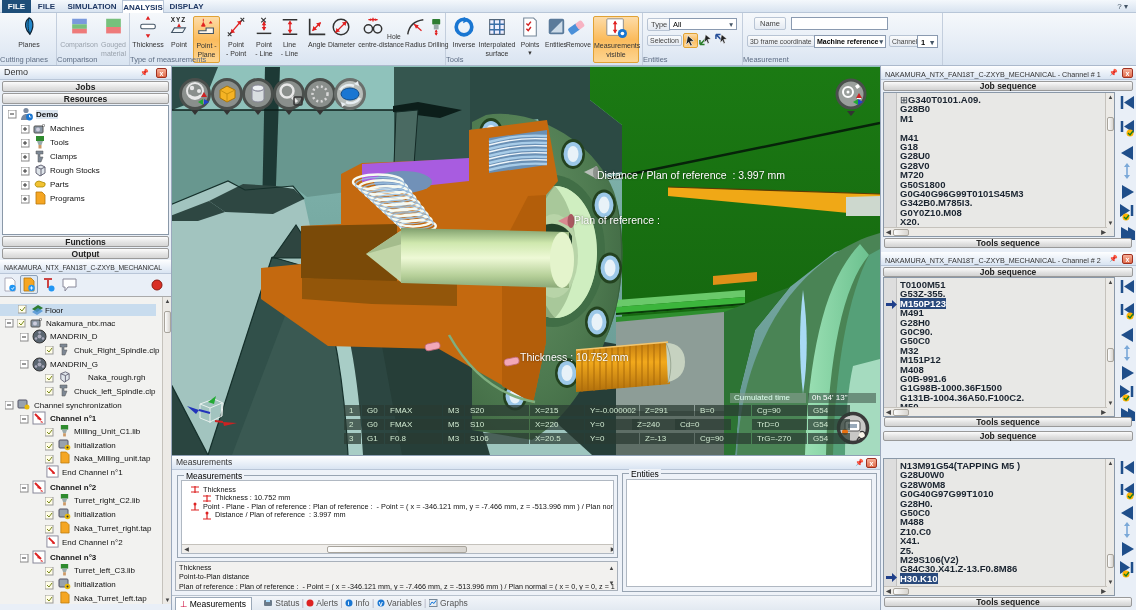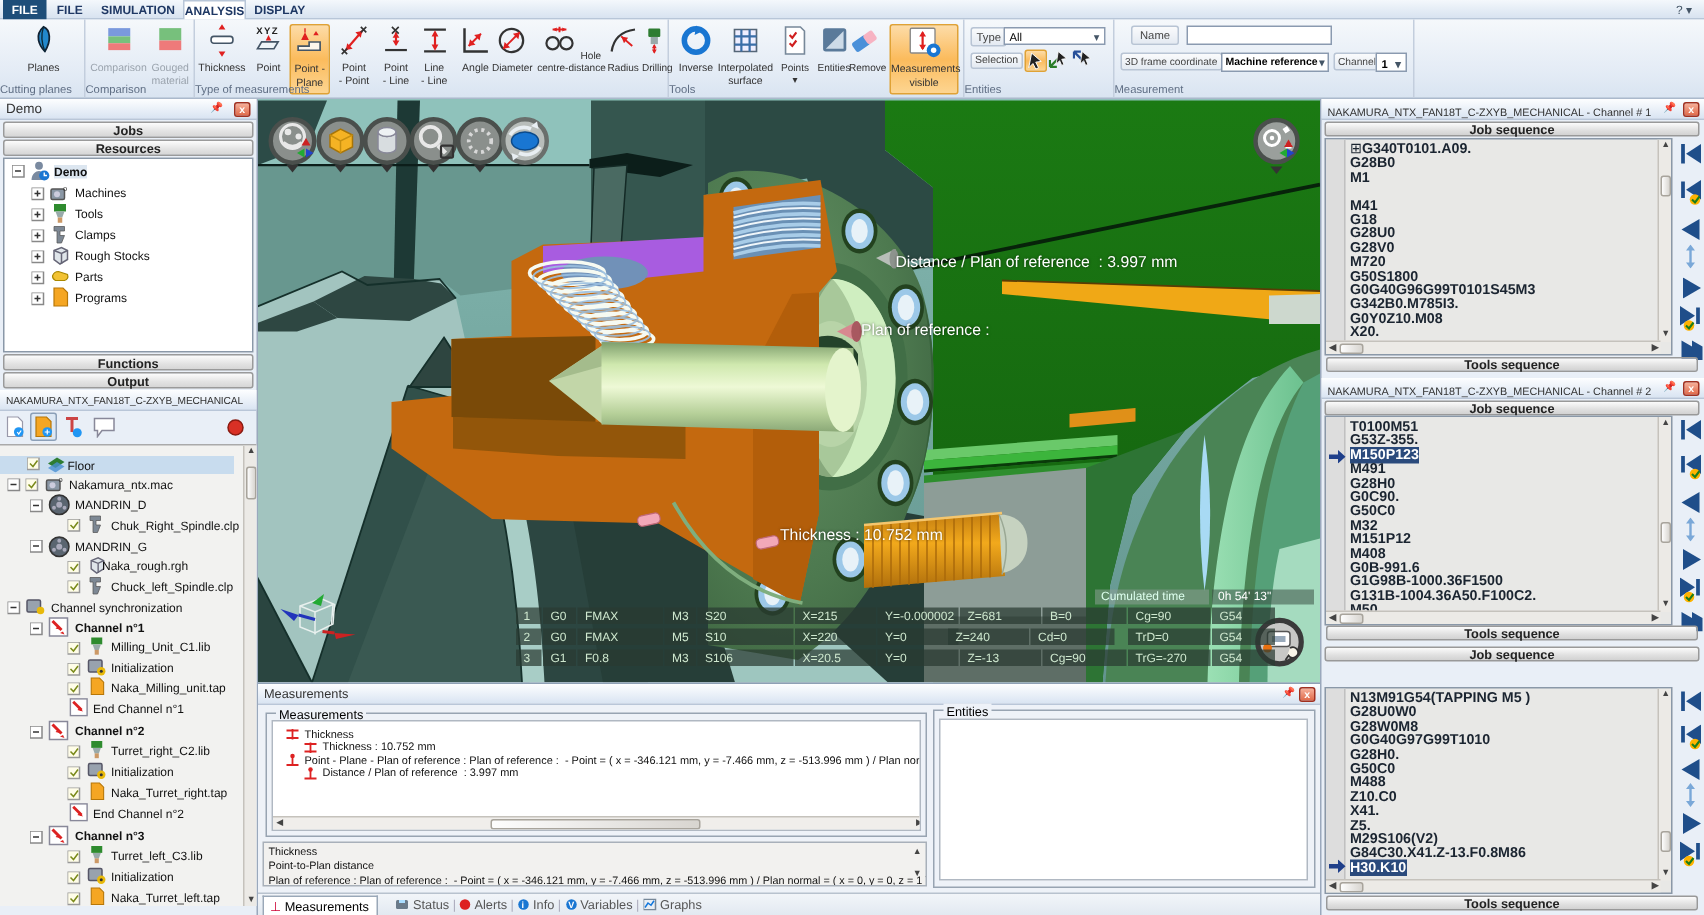--- a/index.html
+++ b/index.html
@@ -385,21 +385,21 @@
         </svg></div>
   <div class="ti" style="left:50px;top:63px">MANDRIN_G</div>
   <div class="ti" style="left:45px;top:77px"><svg width="9" height="9" viewBox="0 0 9 9">
           <rect width="8" height="8" fill="#fffde8" stroke="#999"></rect>
           <path d="M2 4 l2 2 3-4" stroke="#7a8a1a" fill="none"></path>
         </svg></div>
   <div class="ti" style="left:58px;top:73px"><svg width="13" height="13" viewBox="0 0 14 14">
           <path d="M3 4 L8 2 L12 4 L12 10 L7 13 L3 10Z" fill="#dfe5ea" stroke="#667"></path>
           <path d="M3 4 L8 6 L12 4 M8 6 V13" stroke="#667" fill="none"></path>
         </svg></div>
-  <div class="ti" style="left:68px;top:76px">Naka_rough.rgh</div>
+  <div class="ti" style="left:88px;top:76px">Naka_rough.rgh</div>
   <div class="ti" style="left:45px;top:90px"><svg width="9" height="9" viewBox="0 0 9 9">
           <rect width="8" height="8" fill="#fffde8" stroke="#999"></rect>
           <path d="M2 4 l2 2 3-4" stroke="#7a8a1a" fill="none"></path>
         </svg></div>
   <div class="ti" style="left:58px;top:87px"><svg width="12" height="13" viewBox="0 0 12 13">
           <path d="M2 1 h7 v3 h-3 v3 h3 l-2 5 h-3 v-8 h-2Z" fill="#7d8894" stroke="#555" stroke-width=".5"></path>
         </svg></div>
   <div class="ti" style="left:74px;top:90px">Chuck_left_Spindle.clp</div>
   <div class="ti" style="left:5px;top:104px"><svg width="9" height="9" viewBox="0 0 9 9">
           <rect width="8" height="8" fill="#fff" stroke="#888"></rect>
@@ -848,35 +848,35 @@
 <div style="position:absolute;left:636px;top:327px;width:68px;height:10px;background:rgba(60,80,70,.55);color:#fff;font-size:8px;padding:0 4px">0h 54' 13"</div>
 <div id="vtable" style="position:absolute;left:172px;top:339px;width:508px;font-size:8px;color:#cfe8cf">
  <div class="trow" style="top:0">
         <span style="left:0;width:17px">1</span>
         <span style="left:18px;width:22px">G0</span>
         <span style="left:41px;width:57px">FMAX</span>
         <span style="left:99px;width:21px">M3</span>
         <span style="left:121px;width:64px">S20</span>
         <span style="left:186px;width:54px">X=215</span>
         <span style="left:241px;width:54px">Y=-0.000002</span>
-        <span style="left:296px;width:54px">Z=681</span>
+        <span style="left:296px;width:54px">Z=291</span>
         <span style="left:351px;width:56px">B=0</span>
         <span style="left:408px;width:55px">Cg=90</span>
         <span style="left:464px;width:42px">G54</span>
       </div>
  <div class="trow" style="top:14px">
         <span style="left:0;width:17px">2</span>
         <span style="left:18px;width:22px">G0</span>
         <span style="left:41px;width:57px">FMAX</span>
         <span style="left:99px;width:21px">M5</span>
         <span style="left:121px;width:64px">S10</span>
         <span style="left:186px;width:54px">X=220</span>
         <span style="left:241px;width:54px">Y=0</span>
         <span style="left:288px;width:54px">Z=240</span>
-        <span style="left:343px;width:56px">Cd=0</span>
+        <span style="left:331px;width:56px">Cd=0</span>
         <span style="left:408px;width:55px">TrD=0</span>
         <span style="left:464px;width:42px">G54</span>
       </div>
  <div class="trow" style="top:28px">
         <span style="left:0;width:17px">3</span>
         <span style="left:18px;width:22px">G1</span>
         <span style="left:41px;width:57px">F0.8</span>
         <span style="left:99px;width:21px">M3</span>
         <span style="left:121px;width:64px">S106</span>
         <span style="left:186px;width:54px">X=20.5</span>

